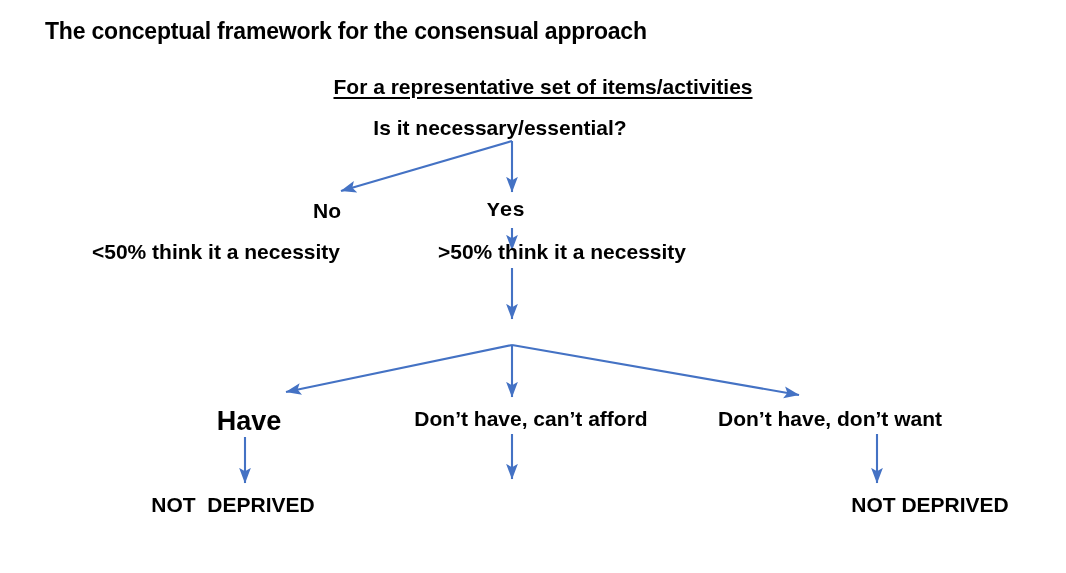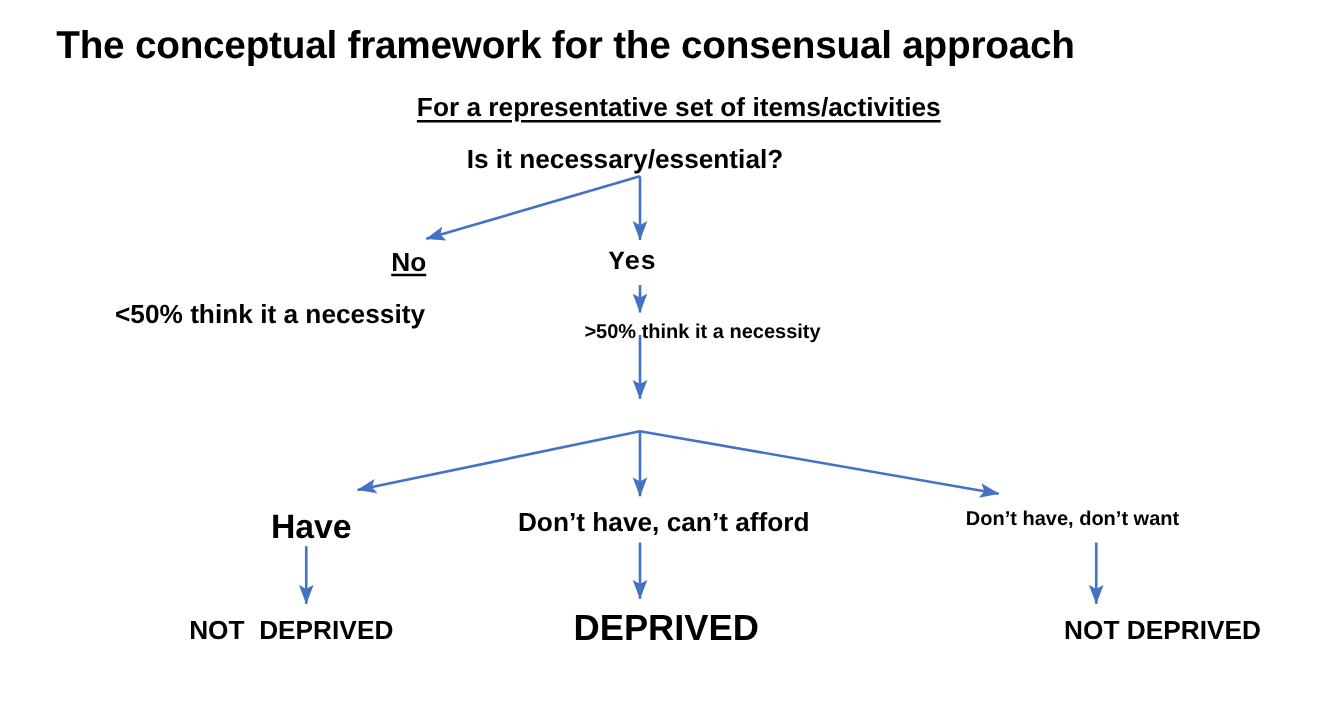--- a/index.html
+++ b/index.html
@@ -30,77 +30,76 @@
     white-space: pre;
     line-height: 1;
   }
   
   .ctr {
     transform: translateX(-50%);
   }
   #title {
     left: 45px;
     top: 20px;
-    font-size: 31px;
+    font-size: 23px;
     letter-spacing: -0.2px;
   }
   #subtitle {
     left: 543px;
     top: 76px;
     font-size: 21px;
     text-decoration: underline;
     text-underline-offset: 3px;
   }
   #q-necessary {
     left: 500px;
     top: 117px;
     font-size: 21px;
   }
   #label-no {
     left: 327px;
     top: 200px;
     font-size: 21px;
-    text-decoration: underline;
   }
   #label-yes {
     left: 506px;
     top: 200px;
     font-size: 21px;
     font-family: Liberation Mono, monospace;
   }
   #lt50 {
     left: 216px;
     top: 241px;
     font-size: 21px;
   }
   #gt50 {
     left: 562px;
-    top: 258px;
-    font-size: 16px;
+    top: 241px;
+    font-size: 21px;
   }
   #necessities {
     left: 543px;
     top: 324px;
     font-size: 21px;
   }
   #opt-have {
     left: 249px;
     top: 408px;
     font-size: 27px;
   }
   #opt-cant-afford {
     left: 531px;
     top: 408px;
     font-size: 21px;
     text-align: center;
   }
   #opt-dont-want {
-    left: 858px;
+    left: 830px;
     top: 408px;
-    font-size: 16px;
+    font-size: 21px;
   }
   #out-left {
     left: 233px;
     top: 494px;
     font-size: 21px;
   }
   #out-center {
     left: 533px;
     top: 489px;
     font-size: 29px;
@@ -152,17 +151,16 @@
 
 
   <div class="txt ctr" id="opt-have">Have</div>
 
   <div class="txt ctr" id="opt-cant-afford">Don’t have, can’t afford</div>
 
   <div class="txt ctr" id="opt-dont-want">Don’t have, don’t want</div>
 
   <div class="txt ctr" id="out-left">NOT  DEPRIVED</div>
 
-  <div class="txt ctr" id="out-center">DEPRIVED</div>
 
   <div class="txt ctr" id="out-right">NOT DEPRIVED</div>
 
 </div>
 
 </body></html>

